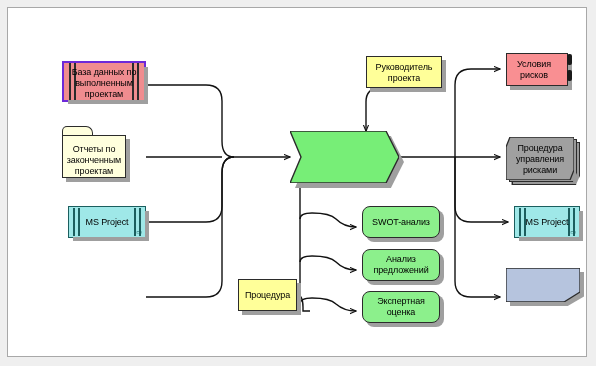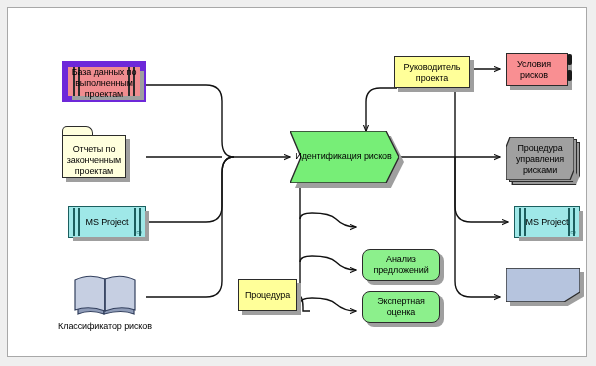--- a/index.html
+++ b/index.html
@@ -26,22 +26,22 @@
     text-align:center;
     line-height:11px;
     color:#000;
     font-size:9px;
     white-space:pre-line;
     letter-spacing:-0.1px;
   }
 
   
   .striped{
-    border:6px solid #6d28d9;
-    display:flex;align-items:flex-start;justify-content:center;
+    border:2px solid #6d28d9;
+    display:flex;align-items:flex-end;justify-content:center;
   }
   .striped .shadow{
     position:absolute;left:4px;top:4px;right:-4px;bottom:-4px;
     background:#9f9f9f;z-index:0;
   }
   .striped .body{position:absolute;left:0;top:0;right:0;bottom:0;z-index:1;}
   .striped .bar{position:absolute;top:0;bottom:0;width:2px;background:#2b2b2b;z-index:2;}
 
   
   .folder .tab{
@@ -202,47 +202,41 @@
     <div class="shadow"></div>
     <div class="body"></div>
     <div class="bar" style="left:4px;"></div>
     <div class="bar" style="left:9px;"></div>
     <div class="bar" style="right:4px;"></div>
     <div class="bar" style="right:9px;"></div>
     <div class="lbl" style="position:absolute;left:0;right:0;top:10px;z-index:3;">MS Project</div>
     <div class="corner">▭</div>
   </div>
 
-  <div class="node book" style="left:72px;top:272px;width:66px;height:46px;">
-    <svg viewBox="0 0 66 46" width="66" height="46" style="position:absolute;left:0;top:0;z-index:1;">
-      <path d="M6,42 L6,11 Q18,5 32,10 L32,42 Q18,37 6,42 Z" fill="#8f9cb8" stroke="#33405e" stroke-width="1.2"></path>
-      <path d="M62,42 L62,11 Q50,5 32,10 L32,42 Q50,37 62,42 Z" fill="#8f9cb8" stroke="#33405e" stroke-width="1.2"></path>
-      <path d="M3,38 L3,8 Q17,1 33,7 L33,39 Q17,33 3,38 Z" fill="#c6cfe2" stroke="#33405e" stroke-width="1.2"></path>
-      <path d="M63,38 L63,8 Q49,1 33,7 L33,39 Q49,33 63,38 Z" fill="#c6cfe2" stroke="#33405e" stroke-width="1.2"></path>
-      <line x1="33" y1="7" x2="33" y2="39" stroke="#33405e" stroke-width="1.2"></line>
-    </svg>
-    <div class="lbl">Классификатор рисков</div>
-  </div>
 
   <div class="node chev" style="left:290px;top:131px;width:109px;height:52px;">
     <div class="shadow"></div>
     <div class="body"></div>
     <svg class="outline" viewBox="0 0 109 52" preserveAspectRatio="none">
       <polygon points="0,0 96,0 109,26 96,52 0,52 11,26" fill="none" stroke="#2b2b2b" stroke-width="1.4" vector-effect="non-scaling-stroke"></polygon>
     </svg>
-    <div class="lbl" style="position:absolute;left:4px;right:6px;top:20px;z-index:3;font-size:9px;">Идентификация рисков</div>
-  </div>
-
-  <div class="node ybox" style="left:366px;top:56px;width:76px;height:32px;margin-left:28px;">
+  </div>
+
+  <div class="node ybox" style="left:366px;top:56px;width:76px;height:32px;">
     <div class="shadow"></div>
     <div class="body"></div>
     <div class="lbl" style="position:absolute;left:0;right:0;top:6px;z-index:3;">Руководитель
 проекта</div>
   </div>
 
+  <div class="node rbox" style="left:362px;top:206px;width:78px;height:32px;">
+    <div class="shadow"></div>
+    <div class="body"></div>
+    <div class="lbl" style="position:absolute;left:0;right:0;top:11px;z-index:3;">SWOT-анализ</div>
+  </div>
 
   <div class="node rbox" style="left:362px;top:249px;width:78px;height:32px;">
     <div class="shadow"></div>
     <div class="body"></div>
     <div class="lbl" style="position:absolute;left:0;right:0;top:5px;z-index:3;">Анализ
 предложений</div>
   </div>
 
   <div class="node rbox" style="left:362px;top:291px;width:78px;height:32px;">
     <div class="shadow"></div>

